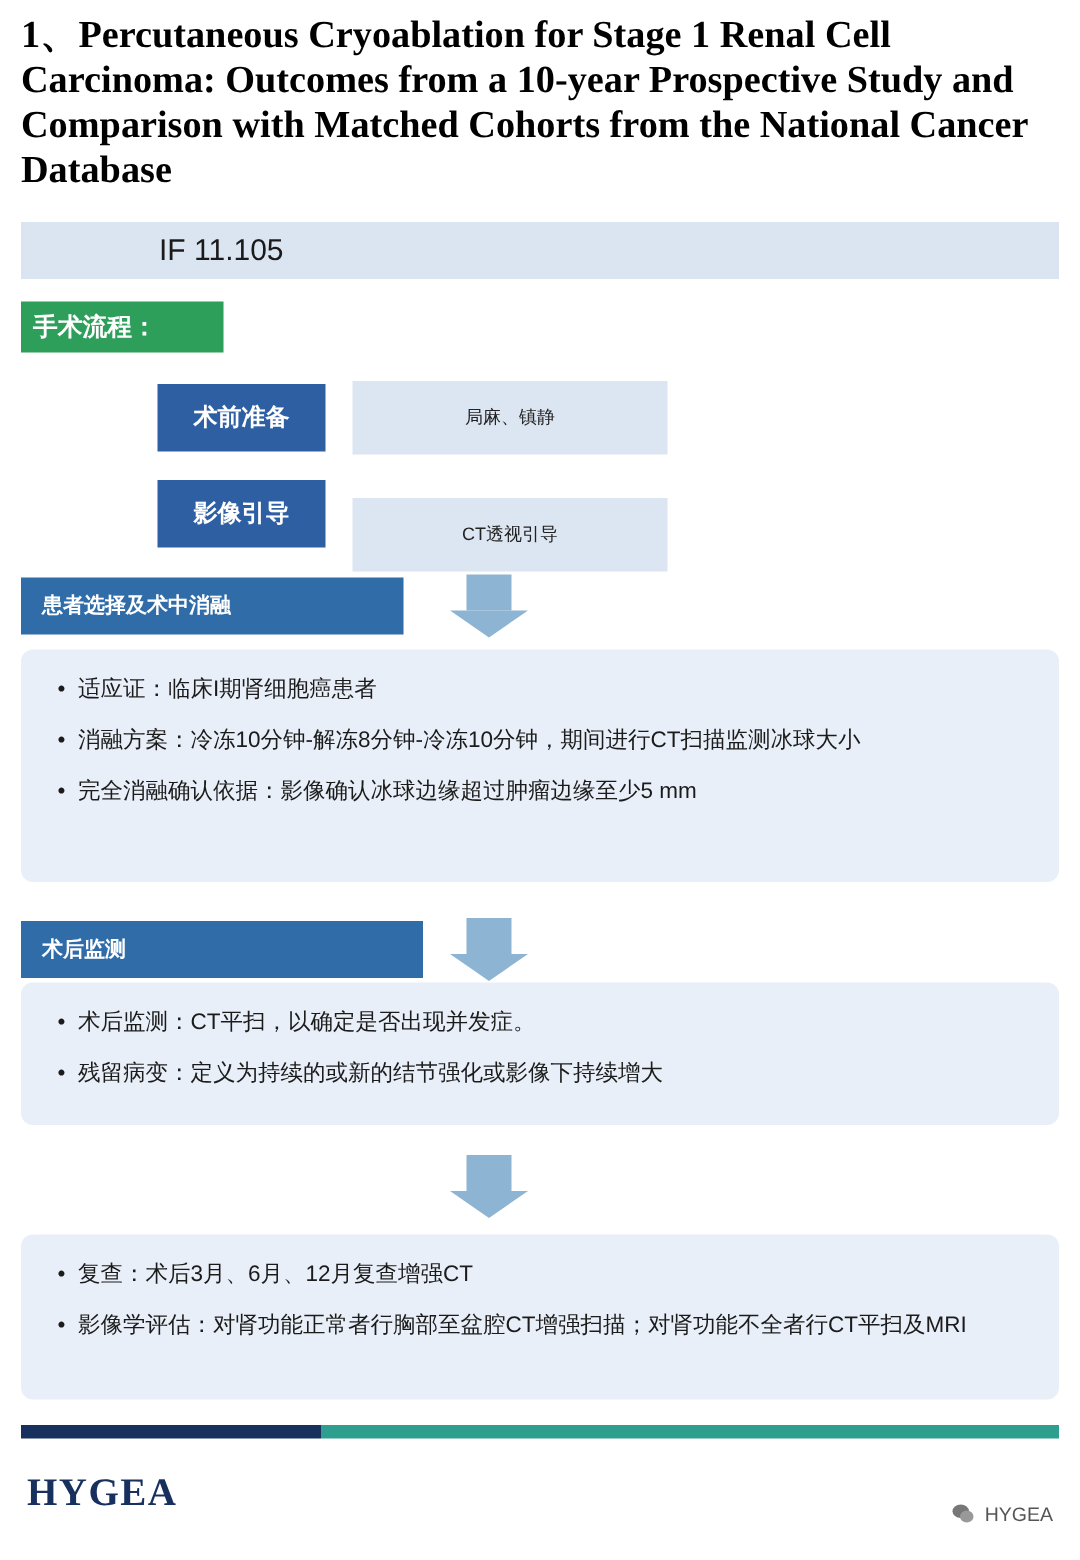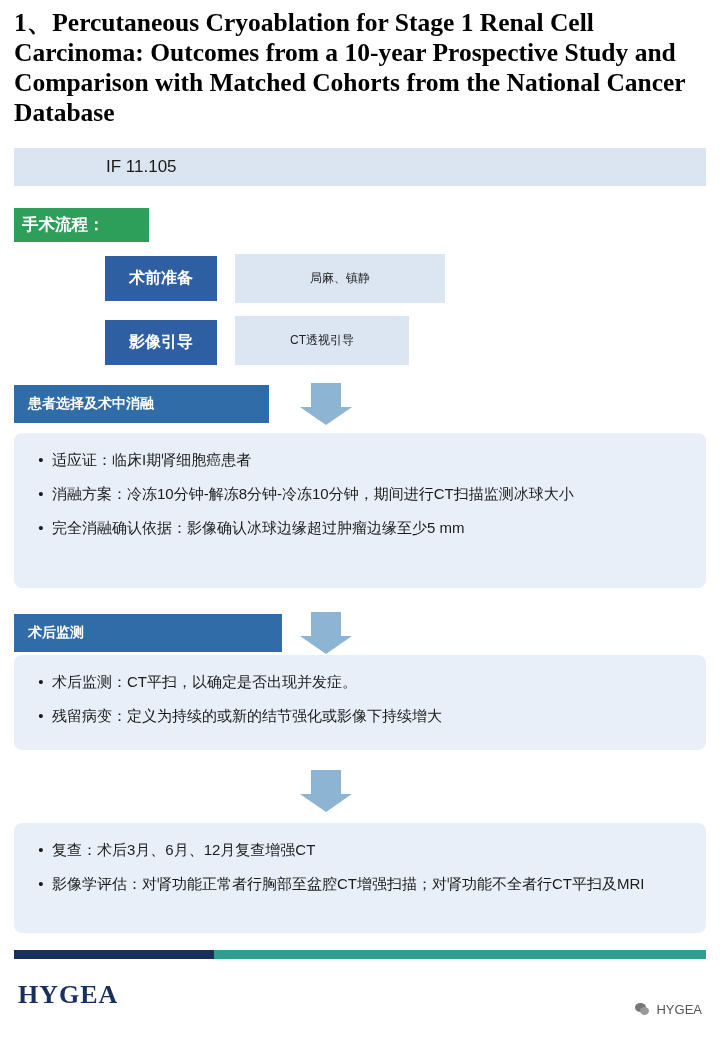--- a/index.html
+++ b/index.html
@@ -42,30 +42,30 @@
     background: #dbe5f1;
     display: flex;
     align-items: center;
   }
   .citation-text {
     font-size: 15.5px;
     color: #1a1a1a;
     margin-left: 10px;
   }
   .citation-if {
-    font-size: 17px;
+    font-size: 20px;
     color: #1a1a1a;
     margin-left: 92px;
   }
 
   
   .green-label {
     position: absolute;
     left: 14px;
-    top: 208px;
+    top: 201px;
     width: 135px;
     height: 34px;
     background: #2e9e5b;
     color: #ffffff;
     font-size: 16.5px;
     font-weight: bold;
     display: flex;
     align-items: center;
     padding-left: 8px;
   }
@@ -87,21 +87,21 @@
   .pale-box {
     position: absolute;
     background: #dce6f2;
     color: #222222;
     font-size: 12px;
     display: flex;
     align-items: center;
     justify-content: center;
   }
   .pale-pre { left: 235px; top: 254px; width: 210px; height: 49px; }
-  .pale-img { left: 235px; top: 316px; width: 174px; height: 49px; text-align: right; }
+  .pale-img { left: 235px; top: 332px; width: 210px; height: 49px; text-align: right; }
 
   
   .blue-header {
     position: absolute;
     background: #2f6ca8;
     color: #ffffff;
     font-size: 14px;
     font-weight: bold;
     display: flex;
     align-items: center;

